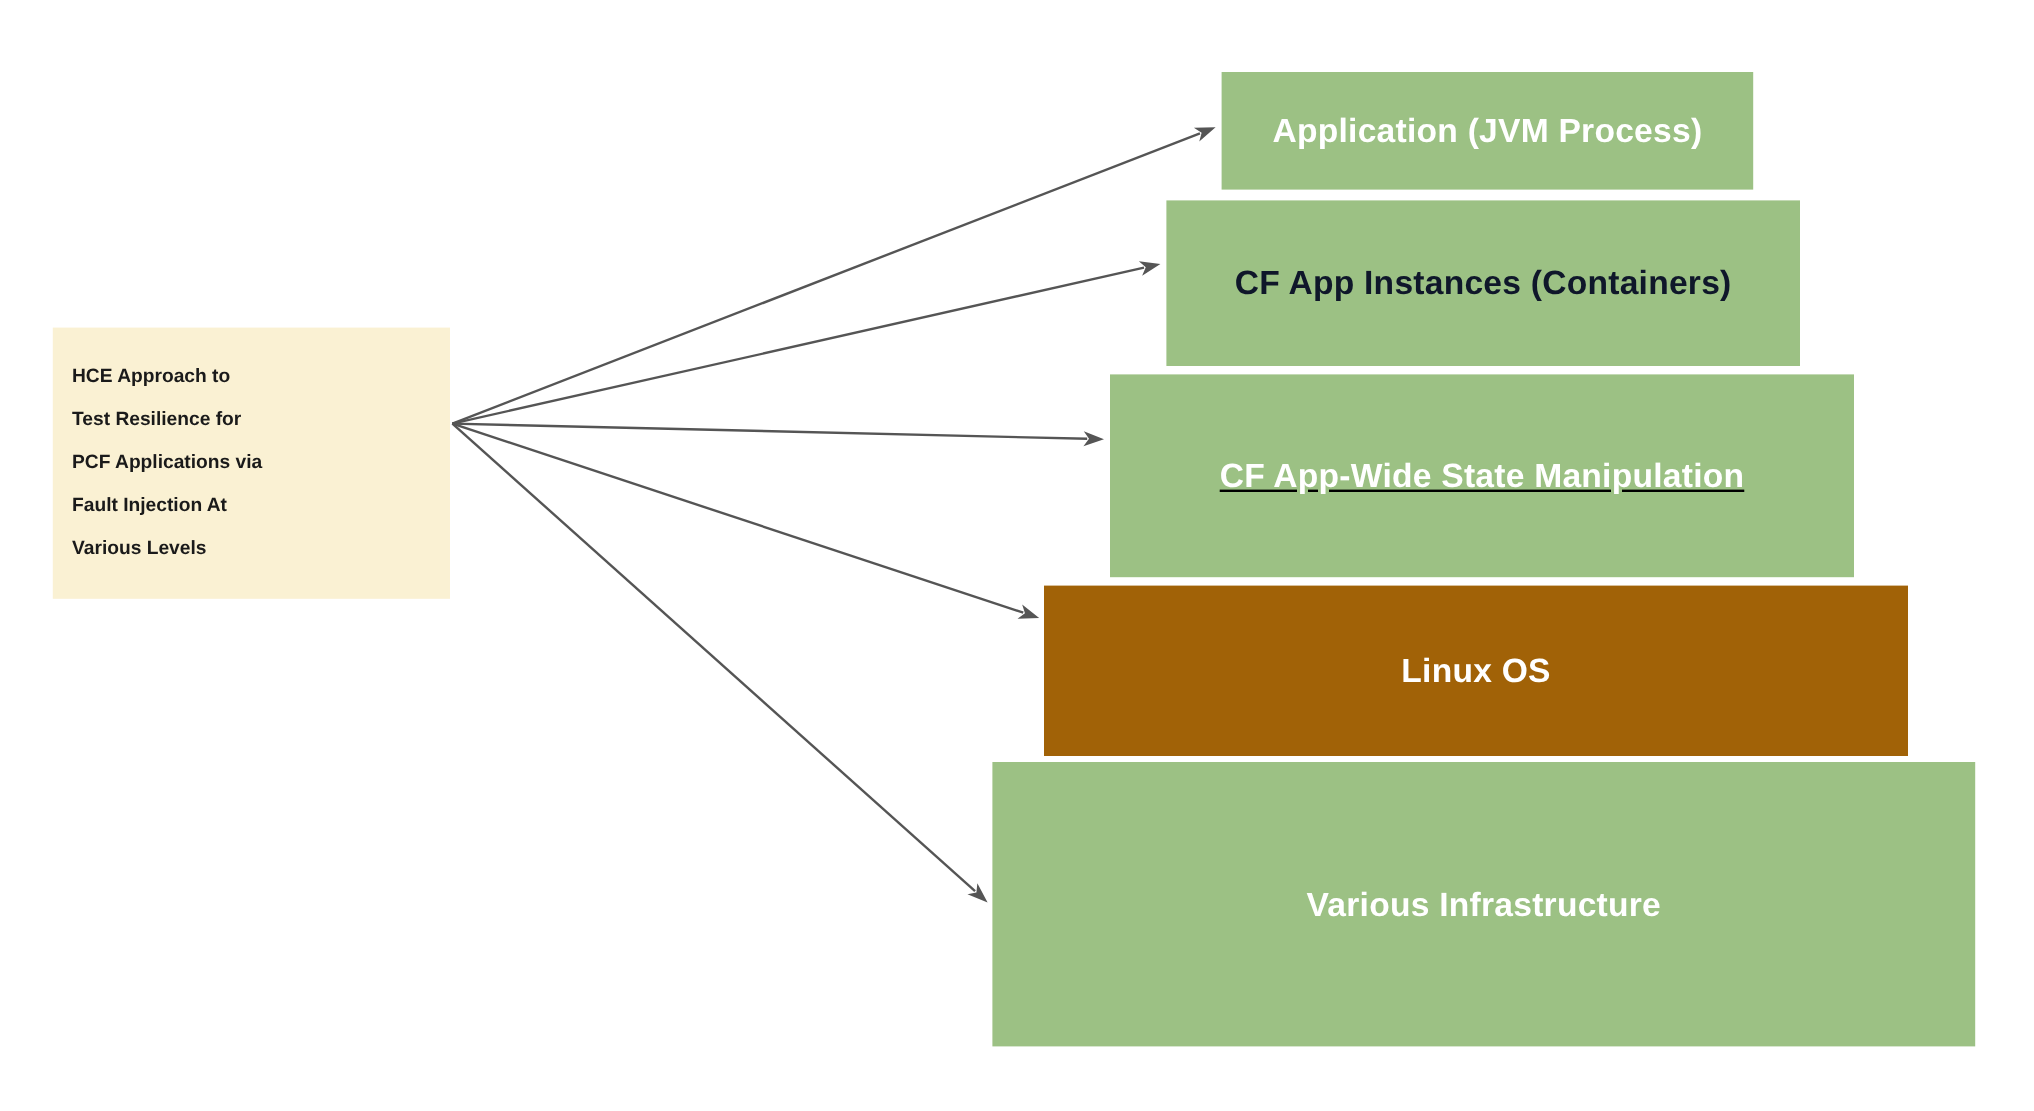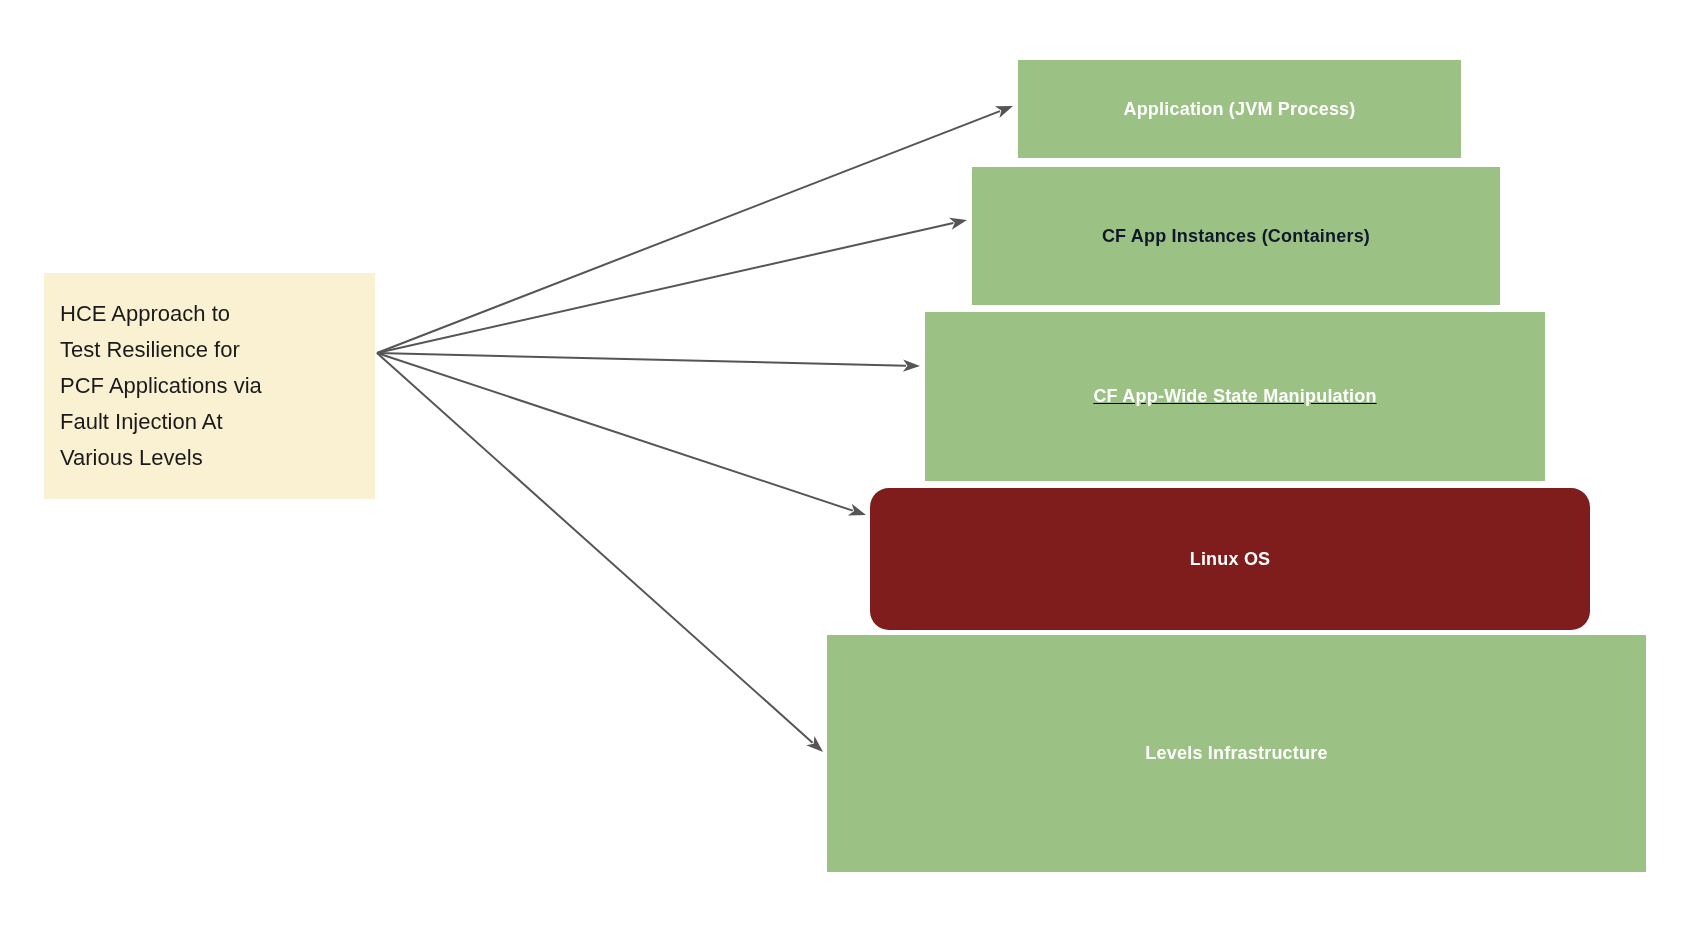--- a/index.html
+++ b/index.html
@@ -31,41 +31,41 @@
     width: 331px;
     height: 226px;
     background: #faf1d3;
     box-sizing: border-box;
     display: flex;
     align-items: center;
     justify-content: flex-start;
   }
   .source-text {
     font-family: "Liberation Sans", sans-serif;
-    font-size: 22px;
+    font-size: 16px;
     line-height: 36px;
     color: #1a1a1a;
     padding-left: 16px;
     padding-right: 8px;
-    font-weight: 400;
+    font-weight: 700;
     white-space: pre-line;
   }
   .layer-box {
     position: absolute;
     background: #9cc184;
     box-sizing: border-box;
     display: flex;
     align-items: center;
     justify-content: center;
   }
   .layer-label {
     font-family: "Liberation Sans", sans-serif;
     color: #ffffff;
     font-weight: bold;
-    font-size: 18px;
+    font-size: 28px;
     letter-spacing: 0.2px;
     text-align: center;
     padding: 0 10px;
   }
 </style>
 </head>
 <body>
 
 <div id="canvas" style="width: 1695px; height: 926px; background: rgb(255, 255, 255);">
 
@@ -95,21 +95,21 @@
   </div>
 
   <div class="layer-box" style="left: 972px; top: 167px; width: 528px; height: 138px; background: rgb(156, 193, 132);">
     <div class="layer-label" style="color: #0f172a;">CF App Instances (Containers)</div>
   </div>
 
   <div class="layer-box" style="left: 925px; top: 312px; width: 620px; height: 169px; background: rgb(156, 193, 132); text-decoration: underline;">
     <div class="layer-label" style="color: rgb(255, 255, 255);">CF App-Wide State Manipulation</div>
   </div>
 
-  <div class="layer-box" style="left: 870px; top: 488px; width: 720px; height: 142px; background: #7f1d1d; border-radius: 19px;">
+  <div class="layer-box" style="left: 870px; top: 488px; width: 720px; height: 142px; background: #a16207;">
     <div class="layer-label" style="color: rgb(255, 255, 255);">Linux OS</div>
   </div>
 
   <div class="layer-box" style="left: 827px; top: 635px; width: 819px; height: 237px; background: rgb(156, 193, 132);">
-    <div class="layer-label" style="color: rgb(255, 255, 255);">Levels Infrastructure</div>
+    <div class="layer-label" style="color: rgb(255, 255, 255);">Various Infrastructure</div>
   </div>
 
 </div>
 
 </body></html>

